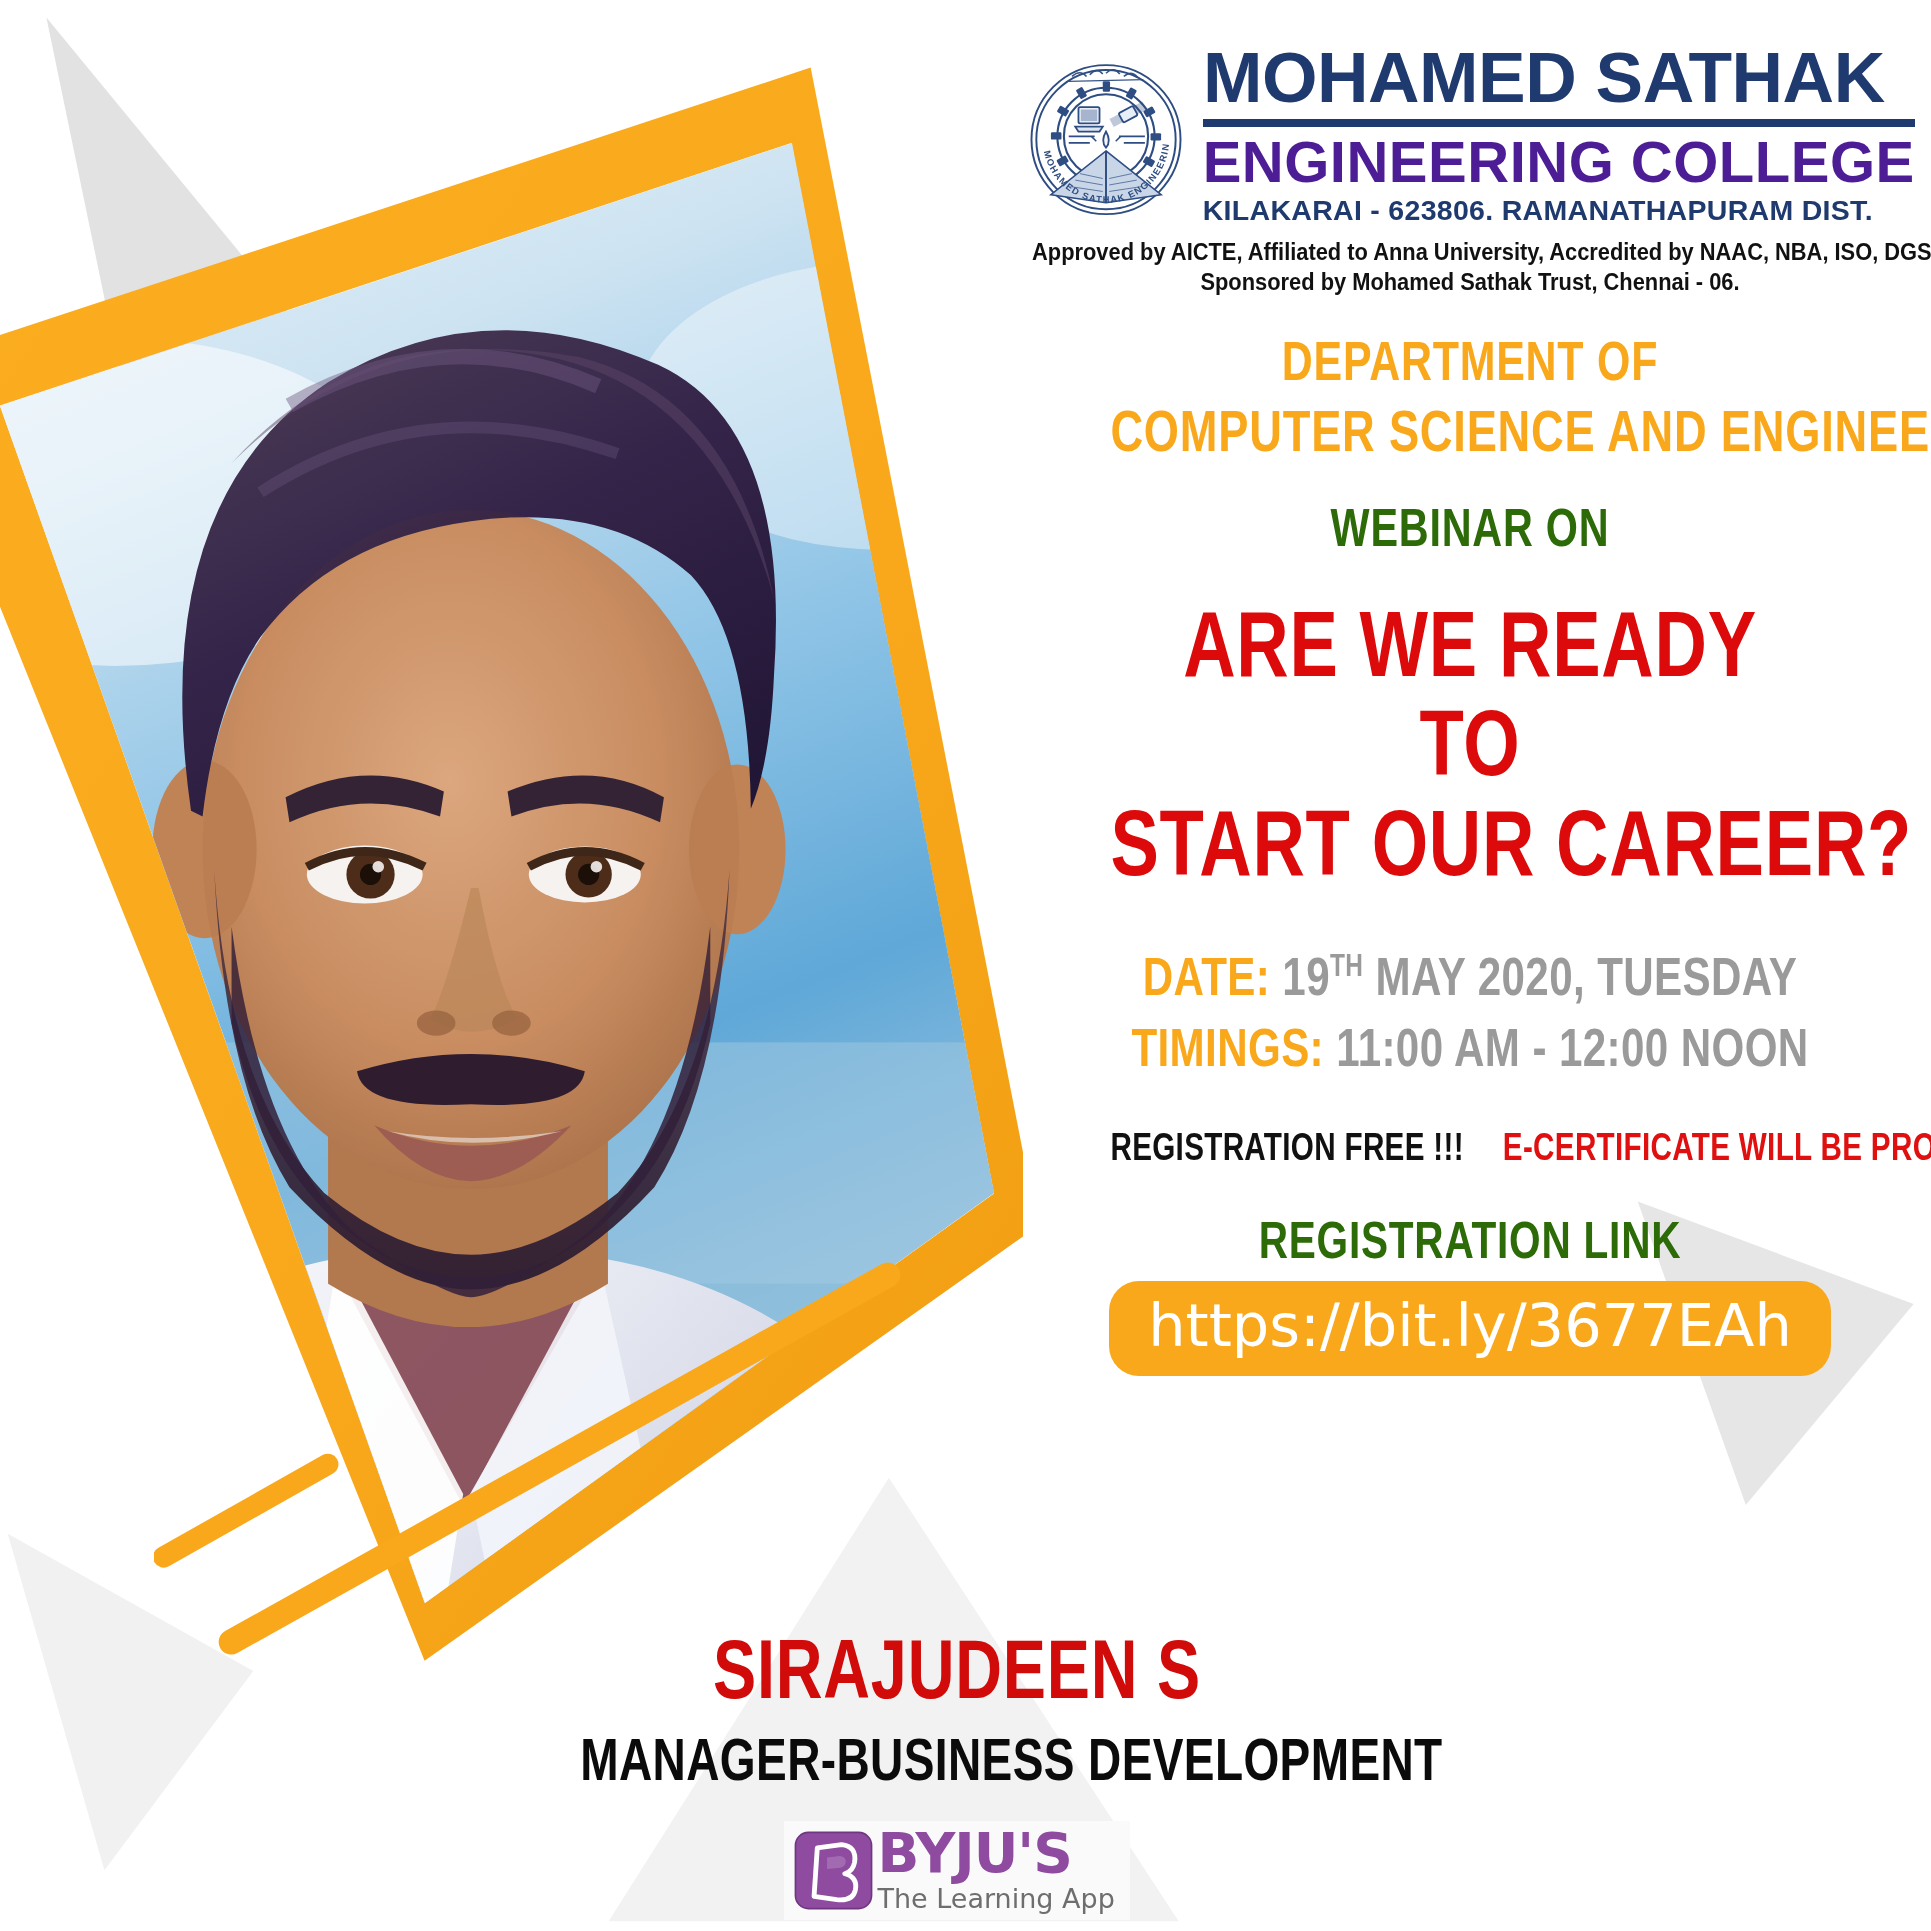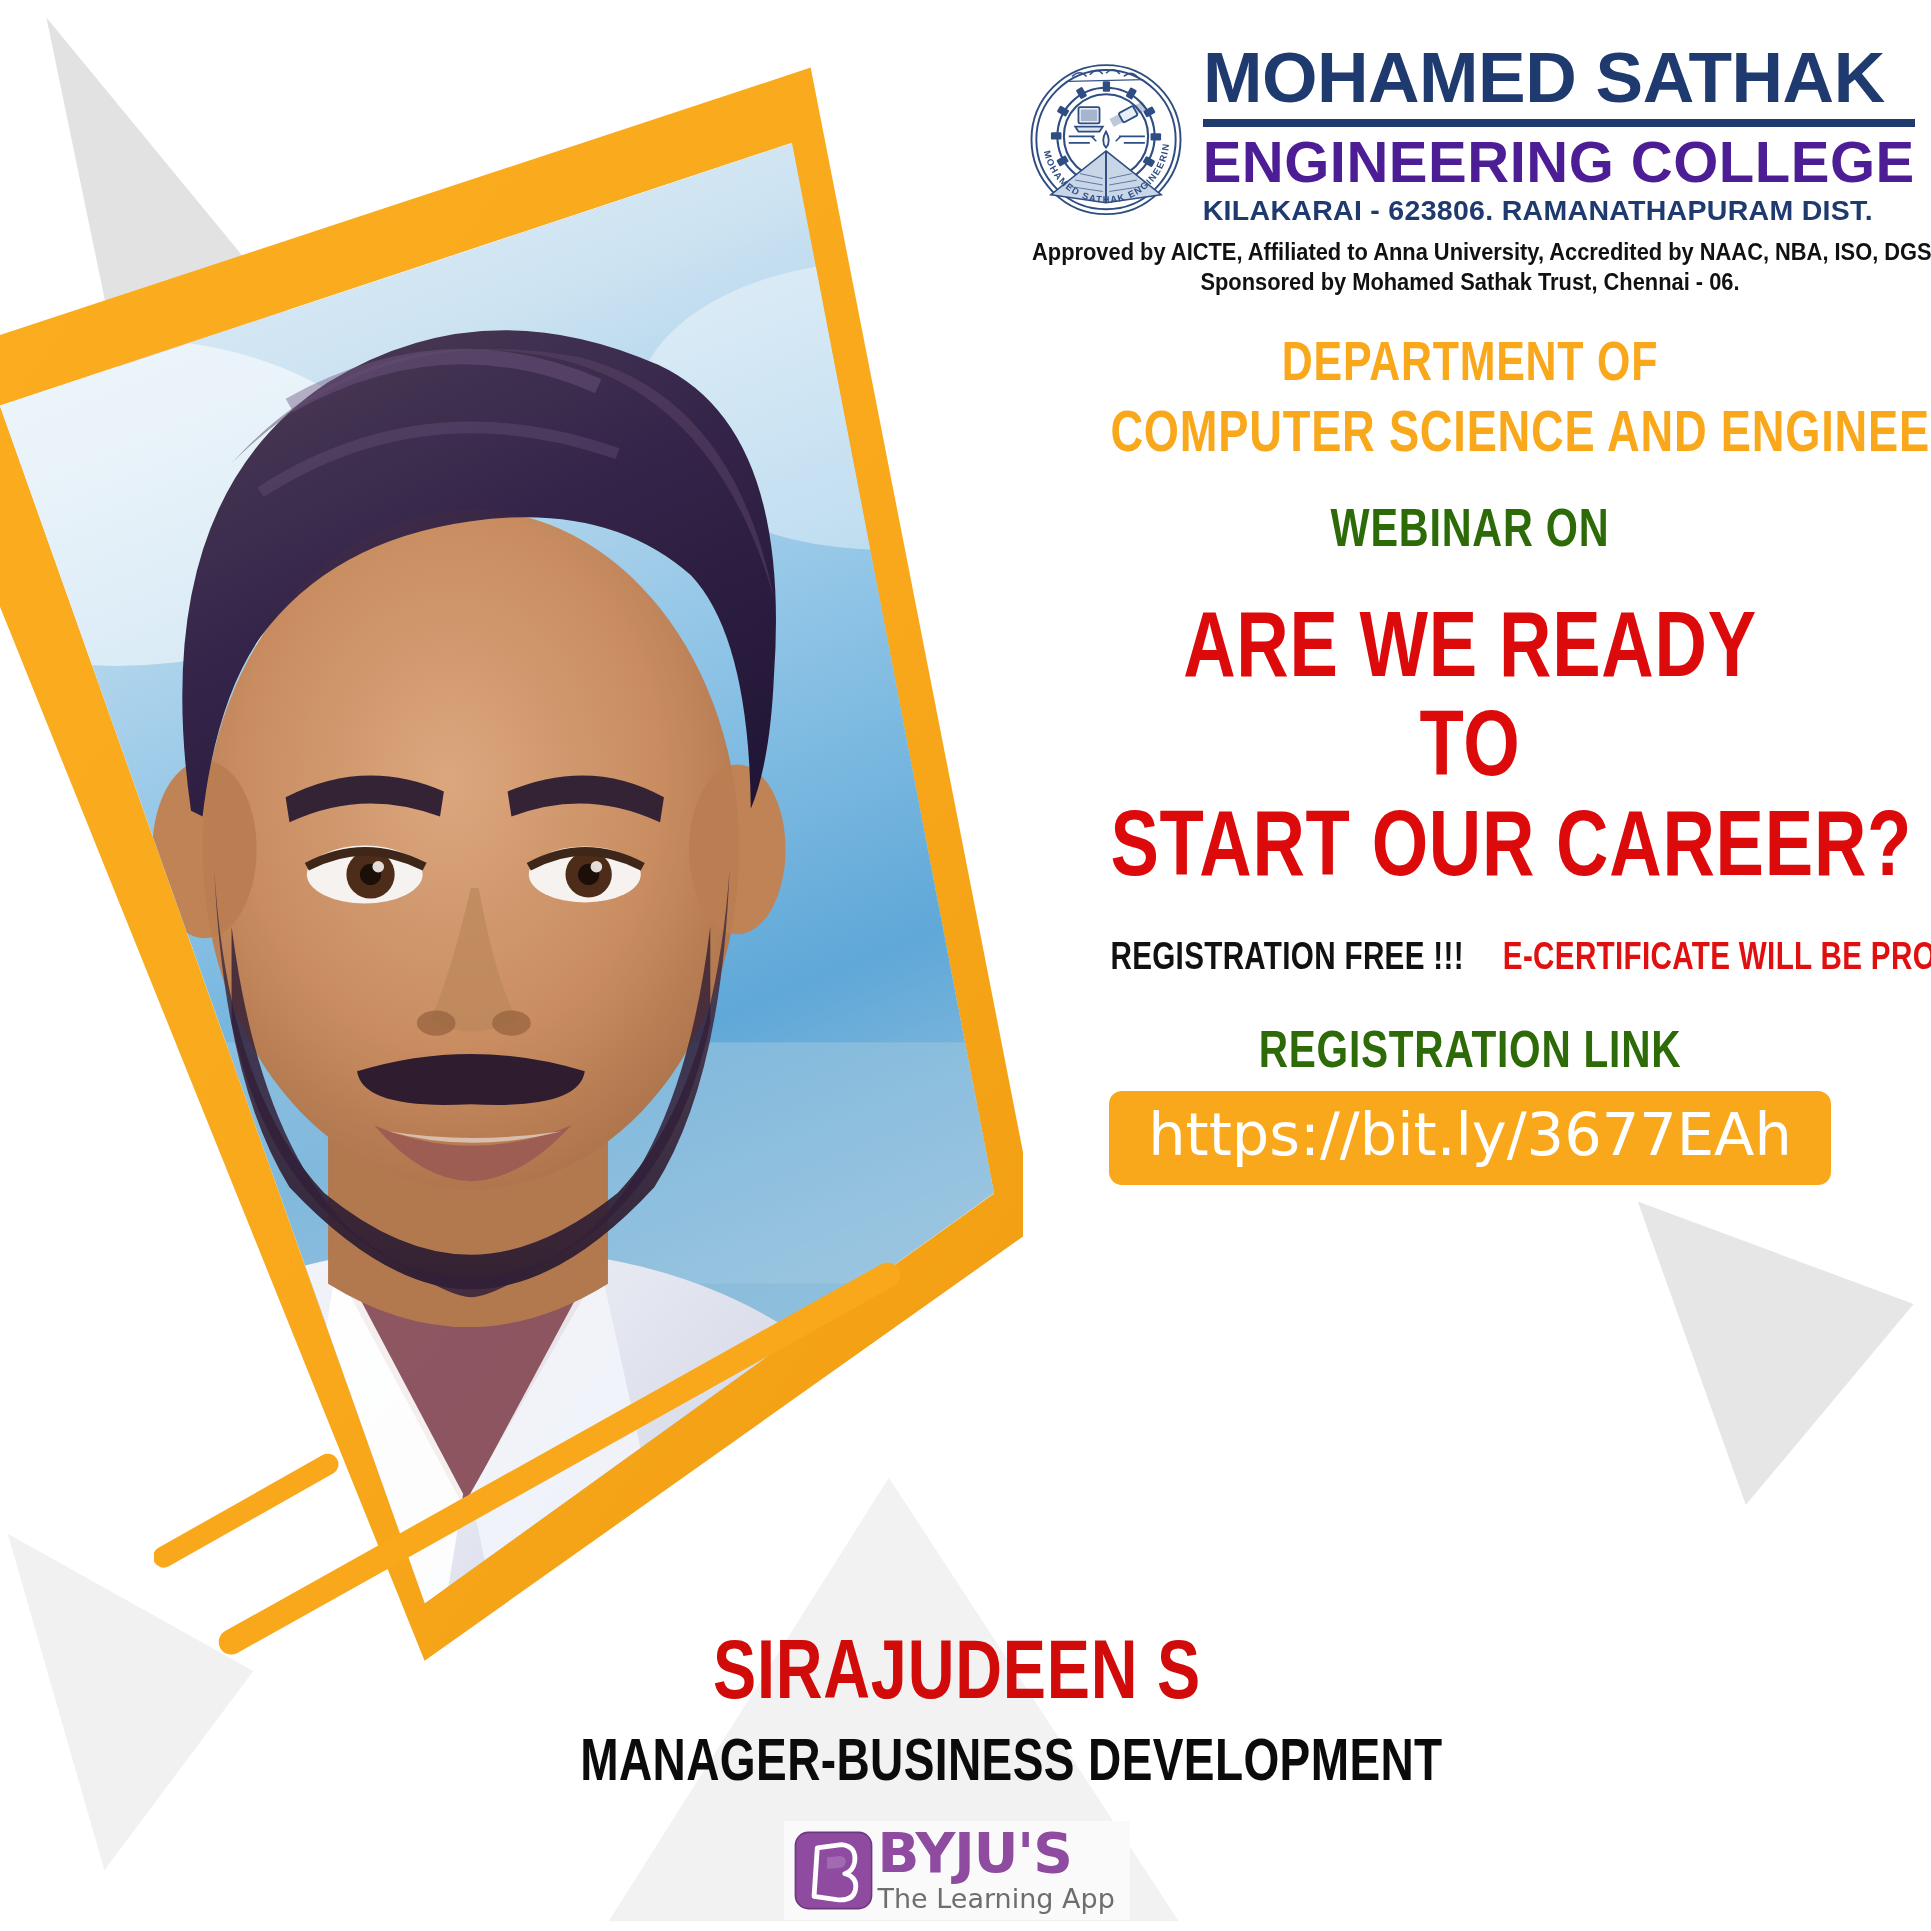--- a/index.html
+++ b/index.html
@@ -193,21 +193,21 @@
     margin-top: 41px;
     color: #2D6A08;
     font-size: 52px;
     letter-spacing: 1px;
   }
 
   #reglink-pill-wrap { margin-top: 11.6px; }
   #reglink-pill {
     display: inline-block;
     background: #F9A81B;
-    border-radius: 13px;
+    border-radius: 30px;
     padding: 13.5px 39px 19.3px 39px;
   }
   #reglink-url {
     font-family: "DejaVu Sans", sans-serif;
     font-weight: 400;
     font-size: 59px;
     line-height: 1.05;
     color: #ffffff;
     letter-spacing: 0px;
     white-space: nowrap;
@@ -484,20 +484,31 @@
     </div>
 
     <div class="cond" id="webinar-on">WEBINAR ON</div>
 
     <div id="title-block">
       <div class="cond title-line">ARE WE READY</div>
       <div class="cond title-line mid">TO</div>
       <div class="cond title-line">START OUR CAREER?</div>
     </div>
 
+    <div id="when-block">
+      <div class="cond when-row">
+        <span class="when-label">DATE:</span>
+        <span class="when-value">19</span><span class="when-value sup">TH</span>
+        <span class="when-value">MAY 2020, TUESDAY</span>
+      </div>
+      <div class="cond when-row">
+        <span class="when-label">TIMINGS:</span>
+        <span class="when-value">11:00 AM - 12:00 NOON</span>
+      </div>
+    </div>
 
     <div class="cond" id="free-row">
       <span class="free">REGISTRATION FREE !!!</span>
       <span class="cert">E-CERTIFICATE WILL BE PROVIDED !!!</span>
     </div>
 
     <div class="cond" id="reglink-title">REGISTRATION LINK</div>
     <div id="reglink-pill-wrap">
       <div id="reglink-pill">
         <div id="reglink-url">https://bit.ly/3677EAh</div>

